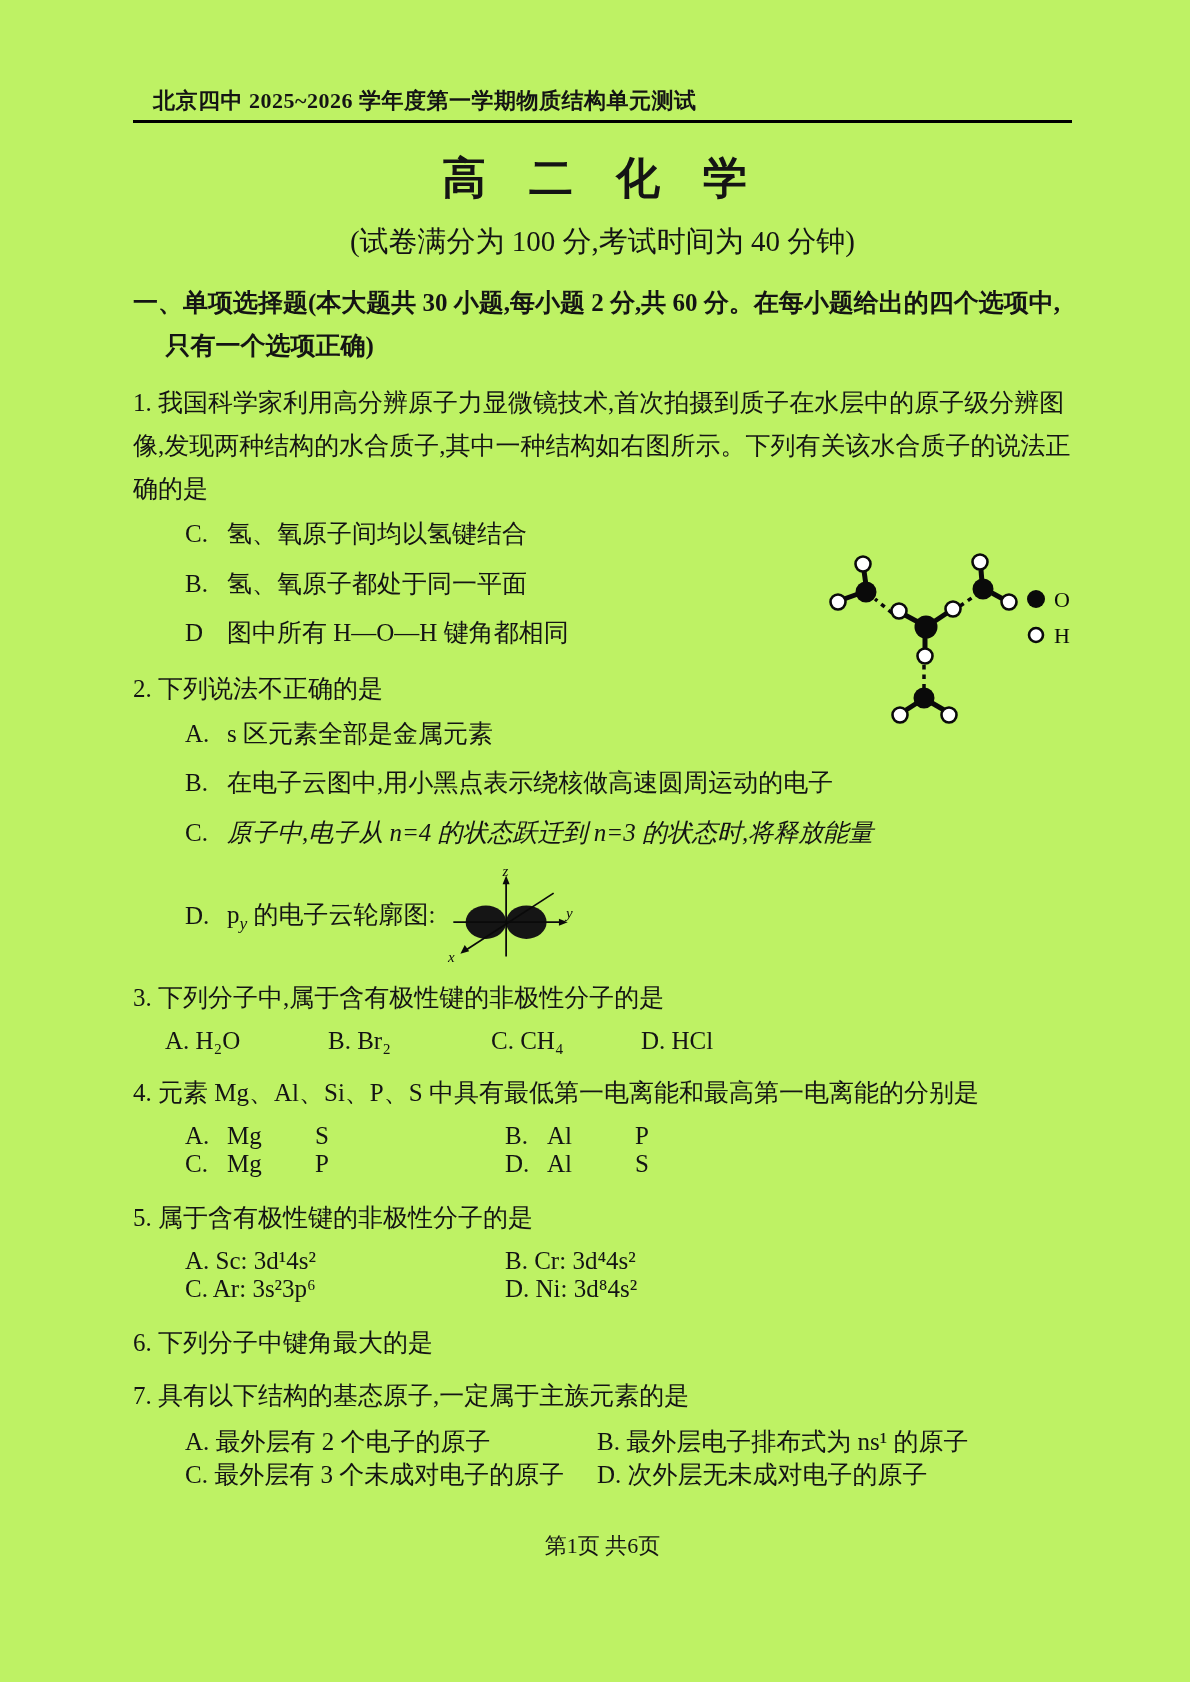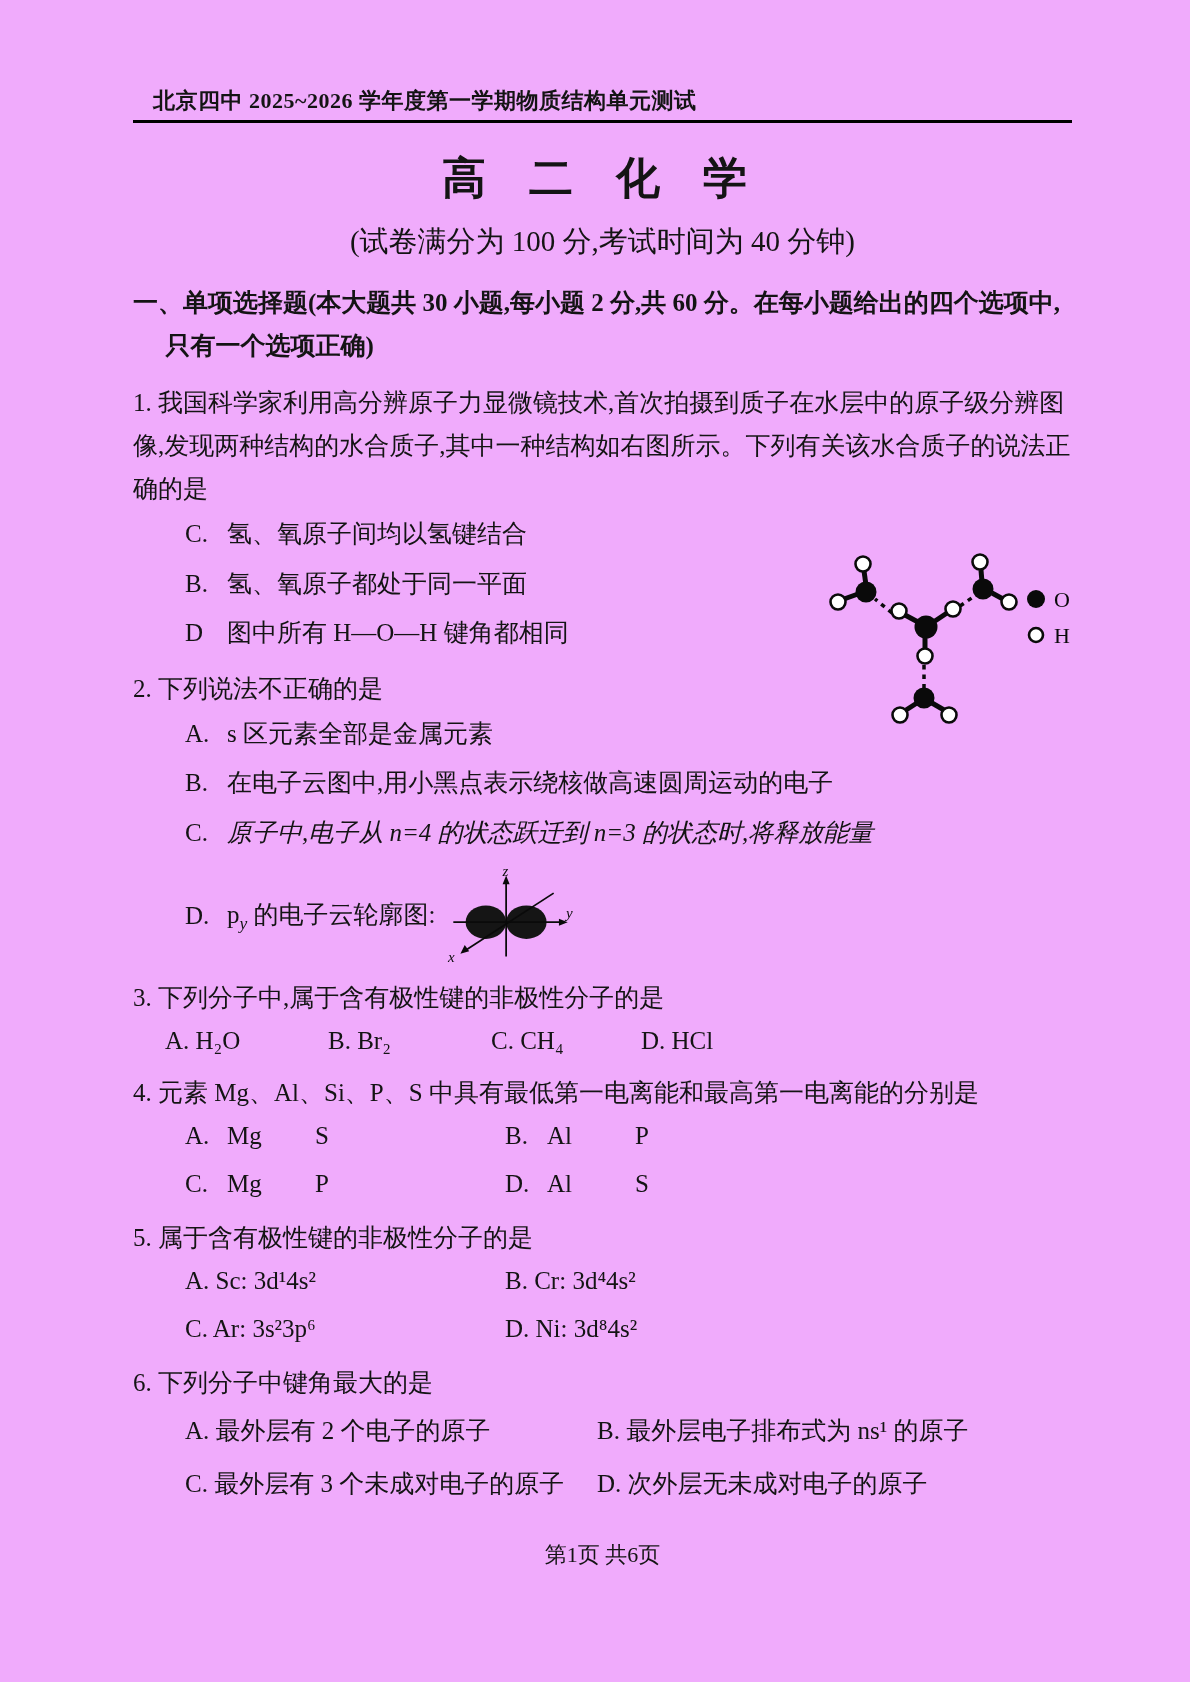--- a/index.html
+++ b/index.html
@@ -1,19 +1,19 @@
 <!DOCTYPE html>
 <html><head>
 <meta charset="utf-8">
 <style>
   html,body{margin:0;padding:0;background:#e8e8e8;}
   .page{
     position:relative;
     width:1190px;height:1682px;box-sizing:border-box;
-    margin:0 auto;background:#f0abfc;color:#141414;
+    margin:0 auto;background:#bef264;color:#141414;
     padding:86px 118px 30px 133px;
     font-family:"Liberation Serif","DejaVu Serif",serif;
     font-size:25px;overflow:hidden;
   }
   .hdr{font-size:22px;font-weight:bold;letter-spacing:.5px;padding-left:20px;margin-bottom:4px;}
   .hdr-rule{border:0;border-top:3px solid #000;margin:0 0 26px 0;}
   .title{text-align:center;font-size:44px;font-weight:bold;letter-spacing:16px;margin:14px 0 14px 0;}
   .subtitle{text-align:center;font-size:29px;margin-bottom:20px;}
   .section-head{font-weight:bold;line-height:1.7;padding-left:1.3em;text-indent:-1.3em;margin-bottom:14px;}
   .question{margin-bottom:10px;}
@@ -21,21 +21,21 @@
   .num{display:inline;}
   .option{margin:0 0 17px 52px;line-height:1.3;}
   .opt-label{display:inline-block;min-width:42px;}
   .red{color:#c0251e;}
   .q1{position:relative;}
   .q1 .opts{max-width:600px;}
   .molecule{position:absolute;right:-6px;top:128px;}
   .options-row{display:flex;margin-left:32px;margin-bottom:16px;}
   .row-item{width:163px;}
   .row-item:nth-child(3){width:150px;}
-  .options-grid{display:grid;grid-template-columns:320px 1fr;row-gap:20px;margin-left:52px;margin-bottom:18px;}
+  .options-grid{display:grid;grid-template-columns:320px 1fr;margin-left:52px;margin-bottom:18px;}
   .grid-wide{grid-template-columns:412px 1fr;}
   .v1{display:inline-block;min-width:88px;}
   .opt-flex{display:flex;align-items:center;margin:0 0 6px 52px;}
   .sub-it{font-style:italic;font-size:.7em;}
   .it{font-style:italic;}
   .footer{text-align:center;font-size:22px;margin-top:40px;}
   svg text{font-family:"Liberation Serif","DejaVu Serif",serif;}
 </style>
 </head>
 <body>
@@ -161,20 +161,21 @@
       <span><span>C.</span> <span>Ar: 3s²3p⁶</span></span>
       <span><span>D.</span> <span>Ni: 3d⁸4s²</span></span>
     </div>
   </div>
 
   <div class="question">
     <p class="stem"><span class="num">6.</span> <span>下列分子中键角最大的是</span></p>
   </div>
 
   <div class="question">
+    <p class="stem"><span class="num">7.</span> <span>具有以下结构的基态原子,一定属于主族元素的是</span></p>
     <div class="options-grid grid-wide">
       <span><span>A.</span> <span>最外层有 2 个电子的原子</span></span>
       <span><span>B.</span> <span>最外层电子排布式为 ns¹ 的原子</span></span>
       <span><span>C.</span> <span>最外层有 3 个未成对电子的原子</span></span>
       <span><span>D.</span> <span>次外层无未成对电子的原子</span></span>
     </div>
   </div>
 
   <div class="footer">第1页 共6页</div>
 

